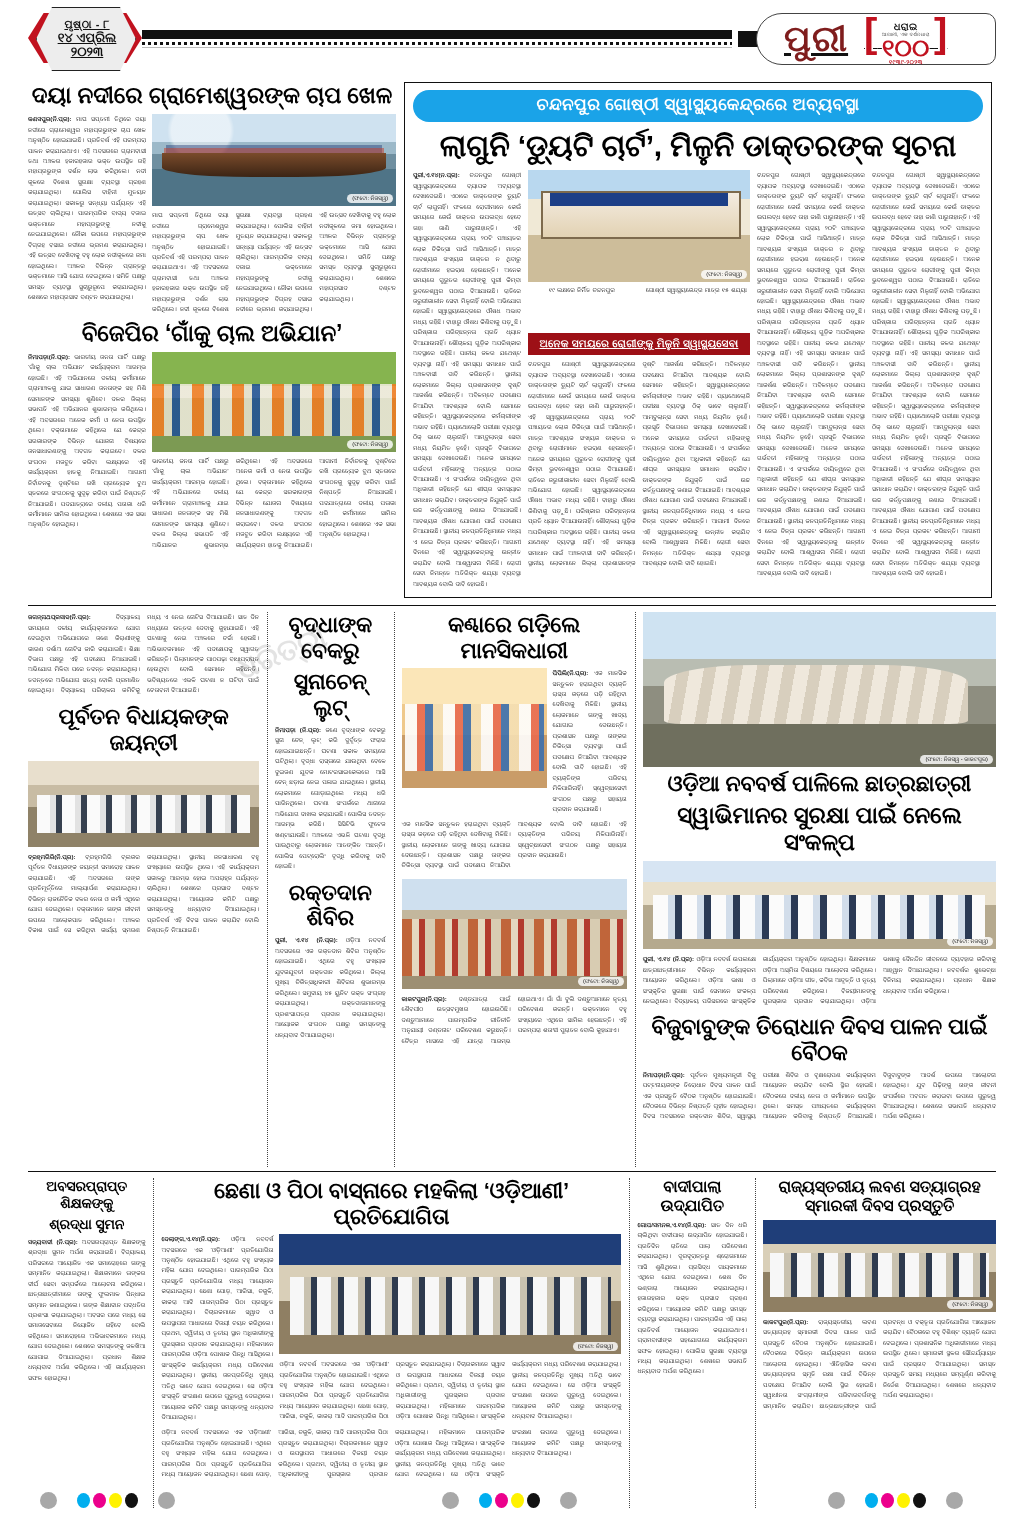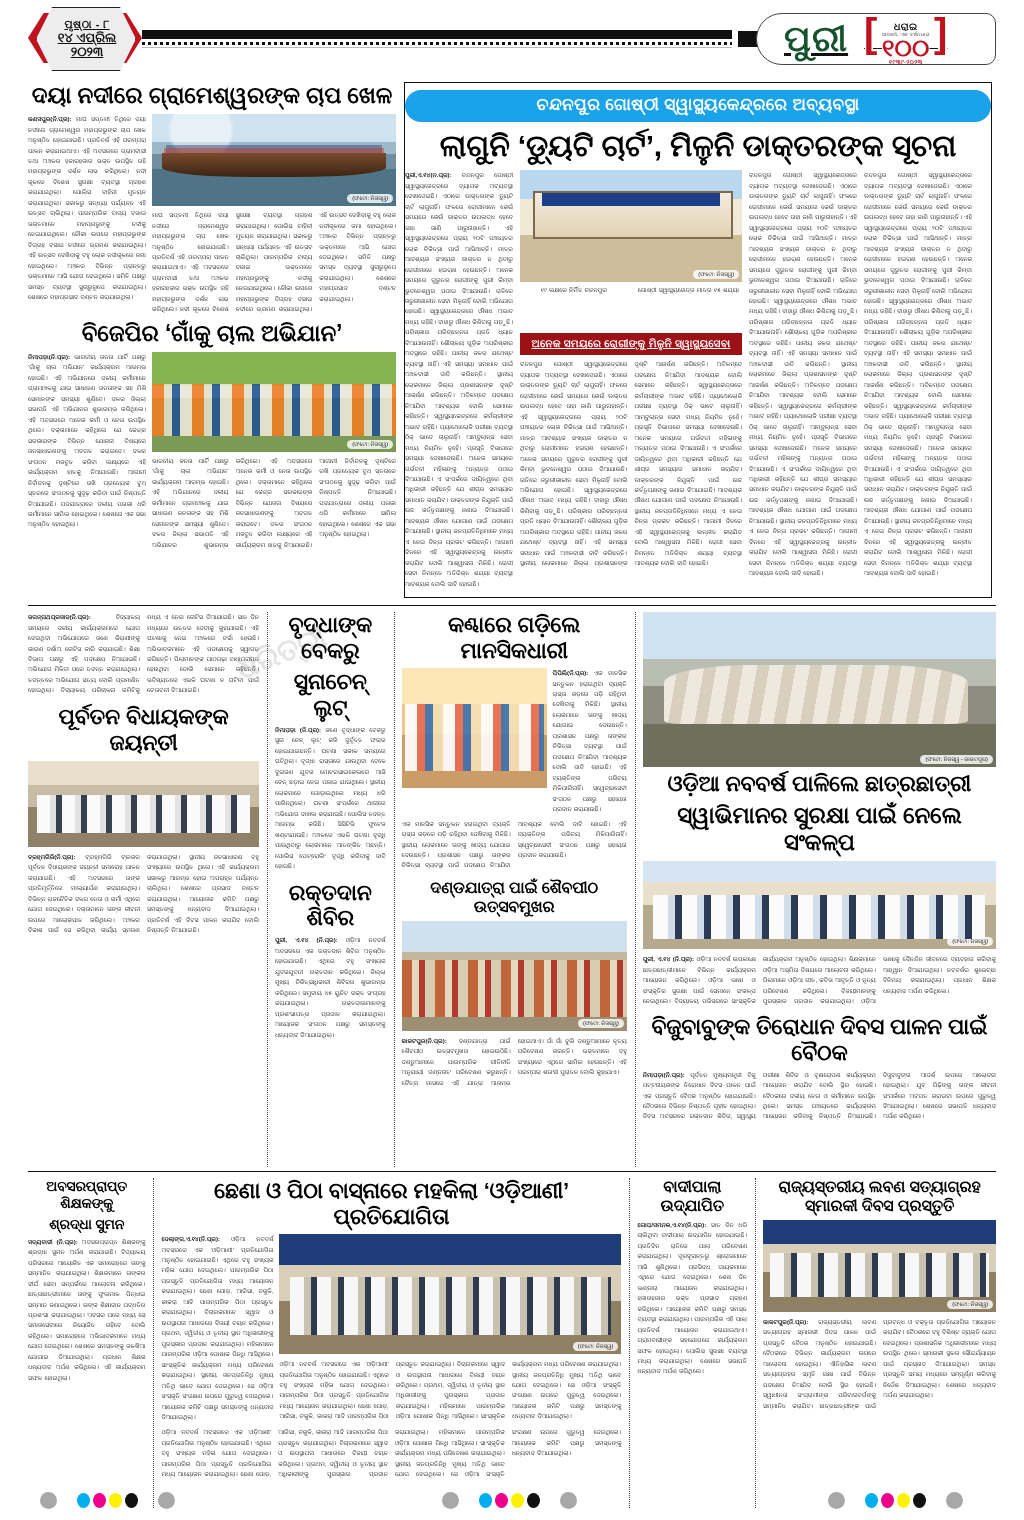--- a/index.html
+++ b/index.html
@@ -85,21 +85,21 @@
   .edition-tip {
     position:absolute; left:0; top:22px;
     width:24px; height:16px;
     background:#111;
   }
   .edition-name {
     position:relative; z-index:3;
     margin-left:46px;
     font-size:36px; font-weight:bold;
     letter-spacing:1px;
-    color:#14532d;
+    color:#7f1d1d;
   }
   .edition-logo {
     position:relative; z-index:3;
     margin-left:16px;
     text-align:center;
     line-height:1;
   }
   .logo-brk { color:#c1121f; font-size:40px; font-weight:bold; }
   .logo-inner { display:inline-block; vertical-align:middle; }
   .logo-top { font-size:10px; font-weight:bold; color:#111; letter-spacing:.3px;}
@@ -243,21 +243,21 @@
     color:#fff;
     text-align:center;
     font-size:10.5px;
     font-weight:bold;
     padding:4px 6px 5px;
     letter-spacing:.2px;
     text-decoration:underline;
   }
   .mainbox {
     border:1.4px solid #111;
-    padding:7px 0 8px;
+    padding:7px 8px 8px;
   }
 
   
   .watermark {
     position:absolute; left:255px; top:585px;
     width:330px; height:190px;
     transform:rotate(-22deg);
     color:rgba(90,90,90,.17);
     font-size:30px; font-weight:bold;
     pointer-events:none;
@@ -432,21 +432,20 @@
           <div style="flex:1;">
             <p class="body-txt" style="margin:0;"><span class="dateline">ପିପିଲି(ନି.ପ୍ର):</span> <span>ଏକ ମାନସିକ ସନ୍ତୁଳନ ହରାଇଥିବା ବ୍ୟକ୍ତି ରାସ୍ତା କଡ଼ରେ ପଡ଼ି ରହିଥିବା ଦେଖିବାକୁ ମିଳିଛି। ସ୍ଥାନୀୟ ଲୋକମାନେ ତାଙ୍କୁ ଖାଦ୍ୟ ଯୋଗାଇ ଦେଉଛନ୍ତି। ପ୍ରଶାସନ ପକ୍ଷରୁ ତାଙ୍କର ଚିକିତ୍ସା ବ୍ୟବସ୍ଥା ପାଇଁ ପଦକ୍ଷେପ ନିଆଯିବା ଆବଶ୍ୟକ ବୋଲି ଦାବି ହୋଇଛି। ଏହି ବ୍ୟକ୍ତିଙ୍କ ପରିଚୟ ମିଳିପାରିନାହିଁ। ସ୍ୱେଚ୍ଛାସେବୀ ସଂଗଠନ ପକ୍ଷରୁ ସହାୟତା ପ୍ରଦାନ କରାଯାଉଛି।</span></p>
           </div>
         </div>
         <div class="cols2" style="margin-top:4px;">
           <p class="body-txt" style="margin:0;">ଏକ ମାନସିକ ସନ୍ତୁଳନ ହରାଇଥିବା ବ୍ୟକ୍ତି ରାସ୍ତା କଡ଼ରେ ପଡ଼ି ରହିଥିବା ଦେଖିବାକୁ ମିଳିଛି। ସ୍ଥାନୀୟ ଲୋକମାନେ ତାଙ୍କୁ ଖାଦ୍ୟ ଯୋଗାଇ ଦେଉଛନ୍ତି। ପ୍ରଶାସନ ପକ୍ଷରୁ ତାଙ୍କର ଚିକିତ୍ସା ବ୍ୟବସ୍ଥା ପାଇଁ ପଦକ୍ଷେପ ନିଆଯିବା ଆବଶ୍ୟକ ବୋଲି ଦାବି ହୋଇଛି। ଏହି ବ୍ୟକ୍ତିଙ୍କ ପରିଚୟ ମିଳିପାରିନାହିଁ। ସ୍ୱେଚ୍ଛାସେବୀ ସଂଗଠନ ପକ୍ଷରୁ ସହାୟତା ପ୍ରଦାନ କରାଯାଉଛି।</p>
         </div>
       </div>
 
       <div style="margin-top:8px;">
-        <h2 class="hl hl-md" style="margin-bottom:4px;">ଦଣ୍ଡଯାତ୍ରା ପାଇଁ ଶୈବପୀଠ ଉତ୍ସବମୁଖର</h2>
         <div class="photo ph-proc" style="height:110px;">
           <span class="cap">(ଫଟୋ: ନିଜସ୍ୱ)</span>
         </div>
         <div class="cols2" style="margin-top:5px;">
           <p class="body-txt" style="margin:0;"><span class="dateline">କାକଟପୁର(ନି.ପ୍ର):</span> <span>ଦଣ୍ଡଯାତ୍ରା ପାଇଁ ଶୈବପୀଠ ଉତ୍ସବମୁଖର ହୋଇଉଠିଛି। ଦଣ୍ଡୁଆମାନେ ପାରମ୍ପରିକ ରୀତିନୀତି ଅନୁଯାୟୀ ଦଣ୍ଡନାଟ ପରିବେଷଣ କରୁଛନ୍ତି। ଚୈତ୍ର ମାସରେ ଏହି ଯାତ୍ରା ଆରମ୍ଭ ହୋଇଥାଏ। ଗାଁ ଗାଁ ବୁଲି ଦଣ୍ଡୁଆମାନେ ନୃତ୍ୟ ପରିବେଷଣ କରନ୍ତି। ଭକ୍ତମାନେ ବହୁ ସଂଖ୍ୟାରେ ଏଥିରେ ସାମିଲ ହେଉଛନ୍ତି। ଏହି ପରମ୍ପରା ଶତାବ୍ଦୀ ପୁରାତନ ବୋଲି କୁହାଯାଏ।</span></p>
         </div>
       </div>
     </div>
 
     <div class="vr" style="width:372px; padding-left:7px;">

